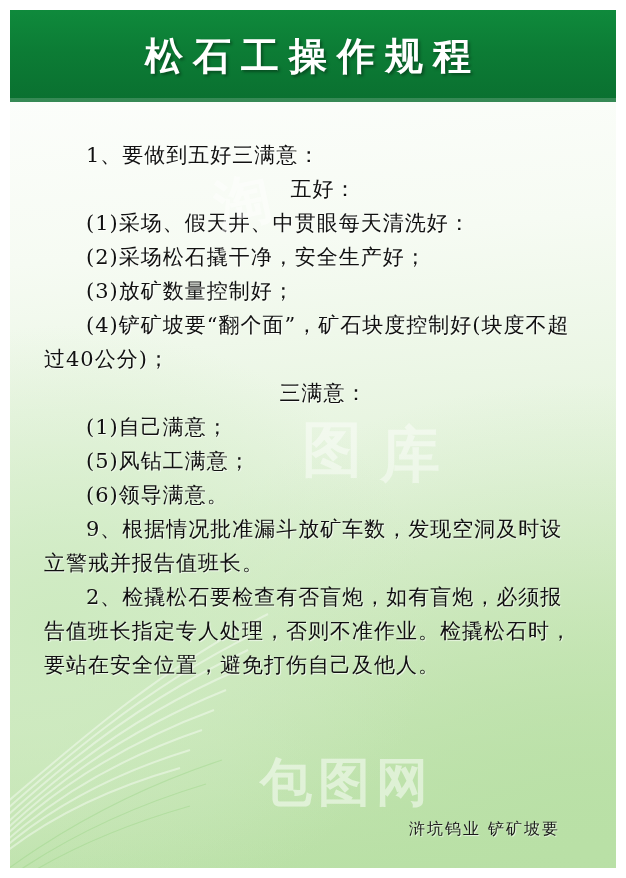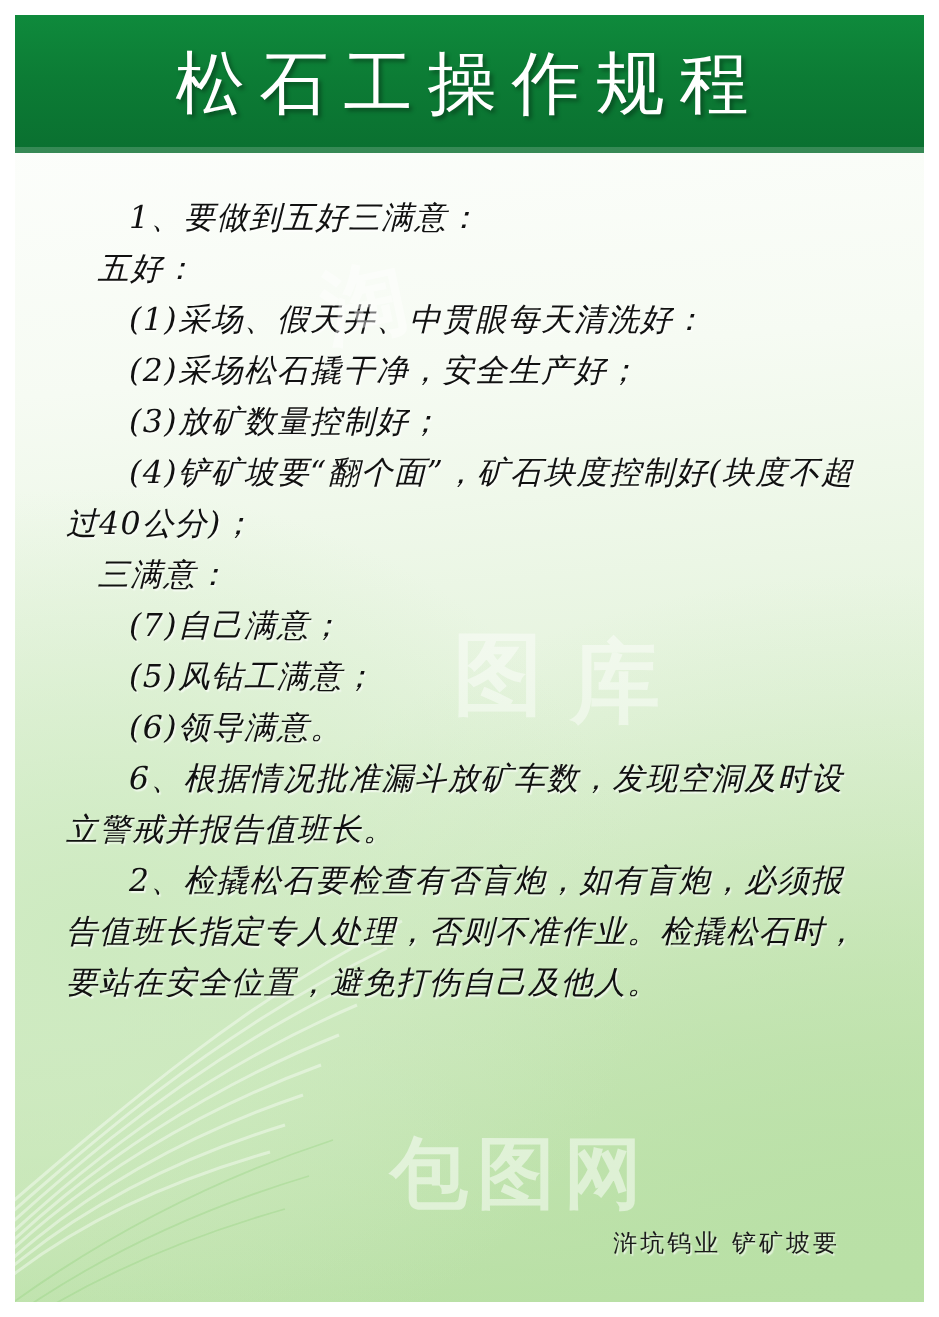--- a/index.html
+++ b/index.html
@@ -57,47 +57,46 @@
   }
   .header::after {
     content: "";
     position: absolute;
     left: 0; right: 0; bottom: 0;
     height: 4px;
     background: rgba(255,255,255,0.18);
   }
   .header-title {
     font-family: "DejaVu Serif", serif;
-    font-size: 46px;
+    font-size: 38px;
     letter-spacing: 10px;
     color: #ffffff;
-    font-weight: normal;
+    font-weight: bold;
     text-shadow: 2px 2px 3px rgba(0,0,0,0.35);
     white-space: nowrap;
     text-align: right;
   }
 
   .body-area {
     position: relative;
-    padding: 26px 34px 0 34px;
-    font-style: italic;
+    padding: 36px 34px 0 34px;
   }
 
   .doc-line {
     font-family: "DejaVu Serif", serif;
     font-size: 21px;
     line-height: 1.62;
     color: #111111;
     letter-spacing: 1px;
     text-shadow: 1px 1px 1px rgba(255,255,255,0.75);
     white-space: pre-wrap;
     word-break: break-all;
   }
   .doc-line.indent2 { text-indent: 42px; }
-  .doc-line.indent1 { text-indent: 21px; }
+  .doc-line.indent1 { text-indent: 21px; text-align: center; }
 
   .footer {
     position: absolute;
     right: 56px;
     bottom: 28px;
     font-family: "DejaVu Serif", serif;
     font-size: 16px;
     letter-spacing: 2px;
     color: #1a1a1a;
     text-shadow: 1px 1px 1px rgba(255,255,255,0.7);
@@ -147,24 +146,24 @@
     </div>
 
     <div class="body-area">
       <div class="doc-line indent2">1、要做到五好三满意：</div>
       <div class="doc-line indent1">五好：</div>
       <div class="doc-line indent2">(1)采场、假天井、中贯眼每天清洗好：</div>
       <div class="doc-line indent2">(2)采场松石撬干净，安全生产好；</div>
       <div class="doc-line indent2">(3)放矿数量控制好；</div>
       <div class="doc-line indent2">(4)铲矿坡要“翻个面”，矿石块度控制好(块度不超过40公分)；</div>
       <div class="doc-line indent1">三满意：</div>
-      <div class="doc-line indent2">(7)自己满意；</div>
+      <div class="doc-line indent2">(1)自己满意；</div>
       <div class="doc-line indent2">(5)风钻工满意；</div>
       <div class="doc-line indent2">(6)领导满意。</div>
-      <div class="doc-line indent2">6、根据情况批准漏斗放矿车数，发现空洞及时设立警戒并报告值班长。</div>
+      <div class="doc-line indent2">9、根据情况批准漏斗放矿车数，发现空洞及时设立警戒并报告值班长。</div>
       <div class="doc-line indent2">2、检撬松石要检查有否盲炮，如有盲炮，必须报告值班长指定专人处理，否则不准作业。检撬松石时，要站在安全位置，避免打伤自己及他人。</div>
     </div>
 
     <div class="watermark wm-1">淘</div>
     <div class="watermark wm-2">图</div>
     <div class="watermark wm-3">库</div>
     <div class="watermark wm-4">包图网</div>
 
     <div class="footer">浒坑钨业 铲矿坡要</div>
   </div>

